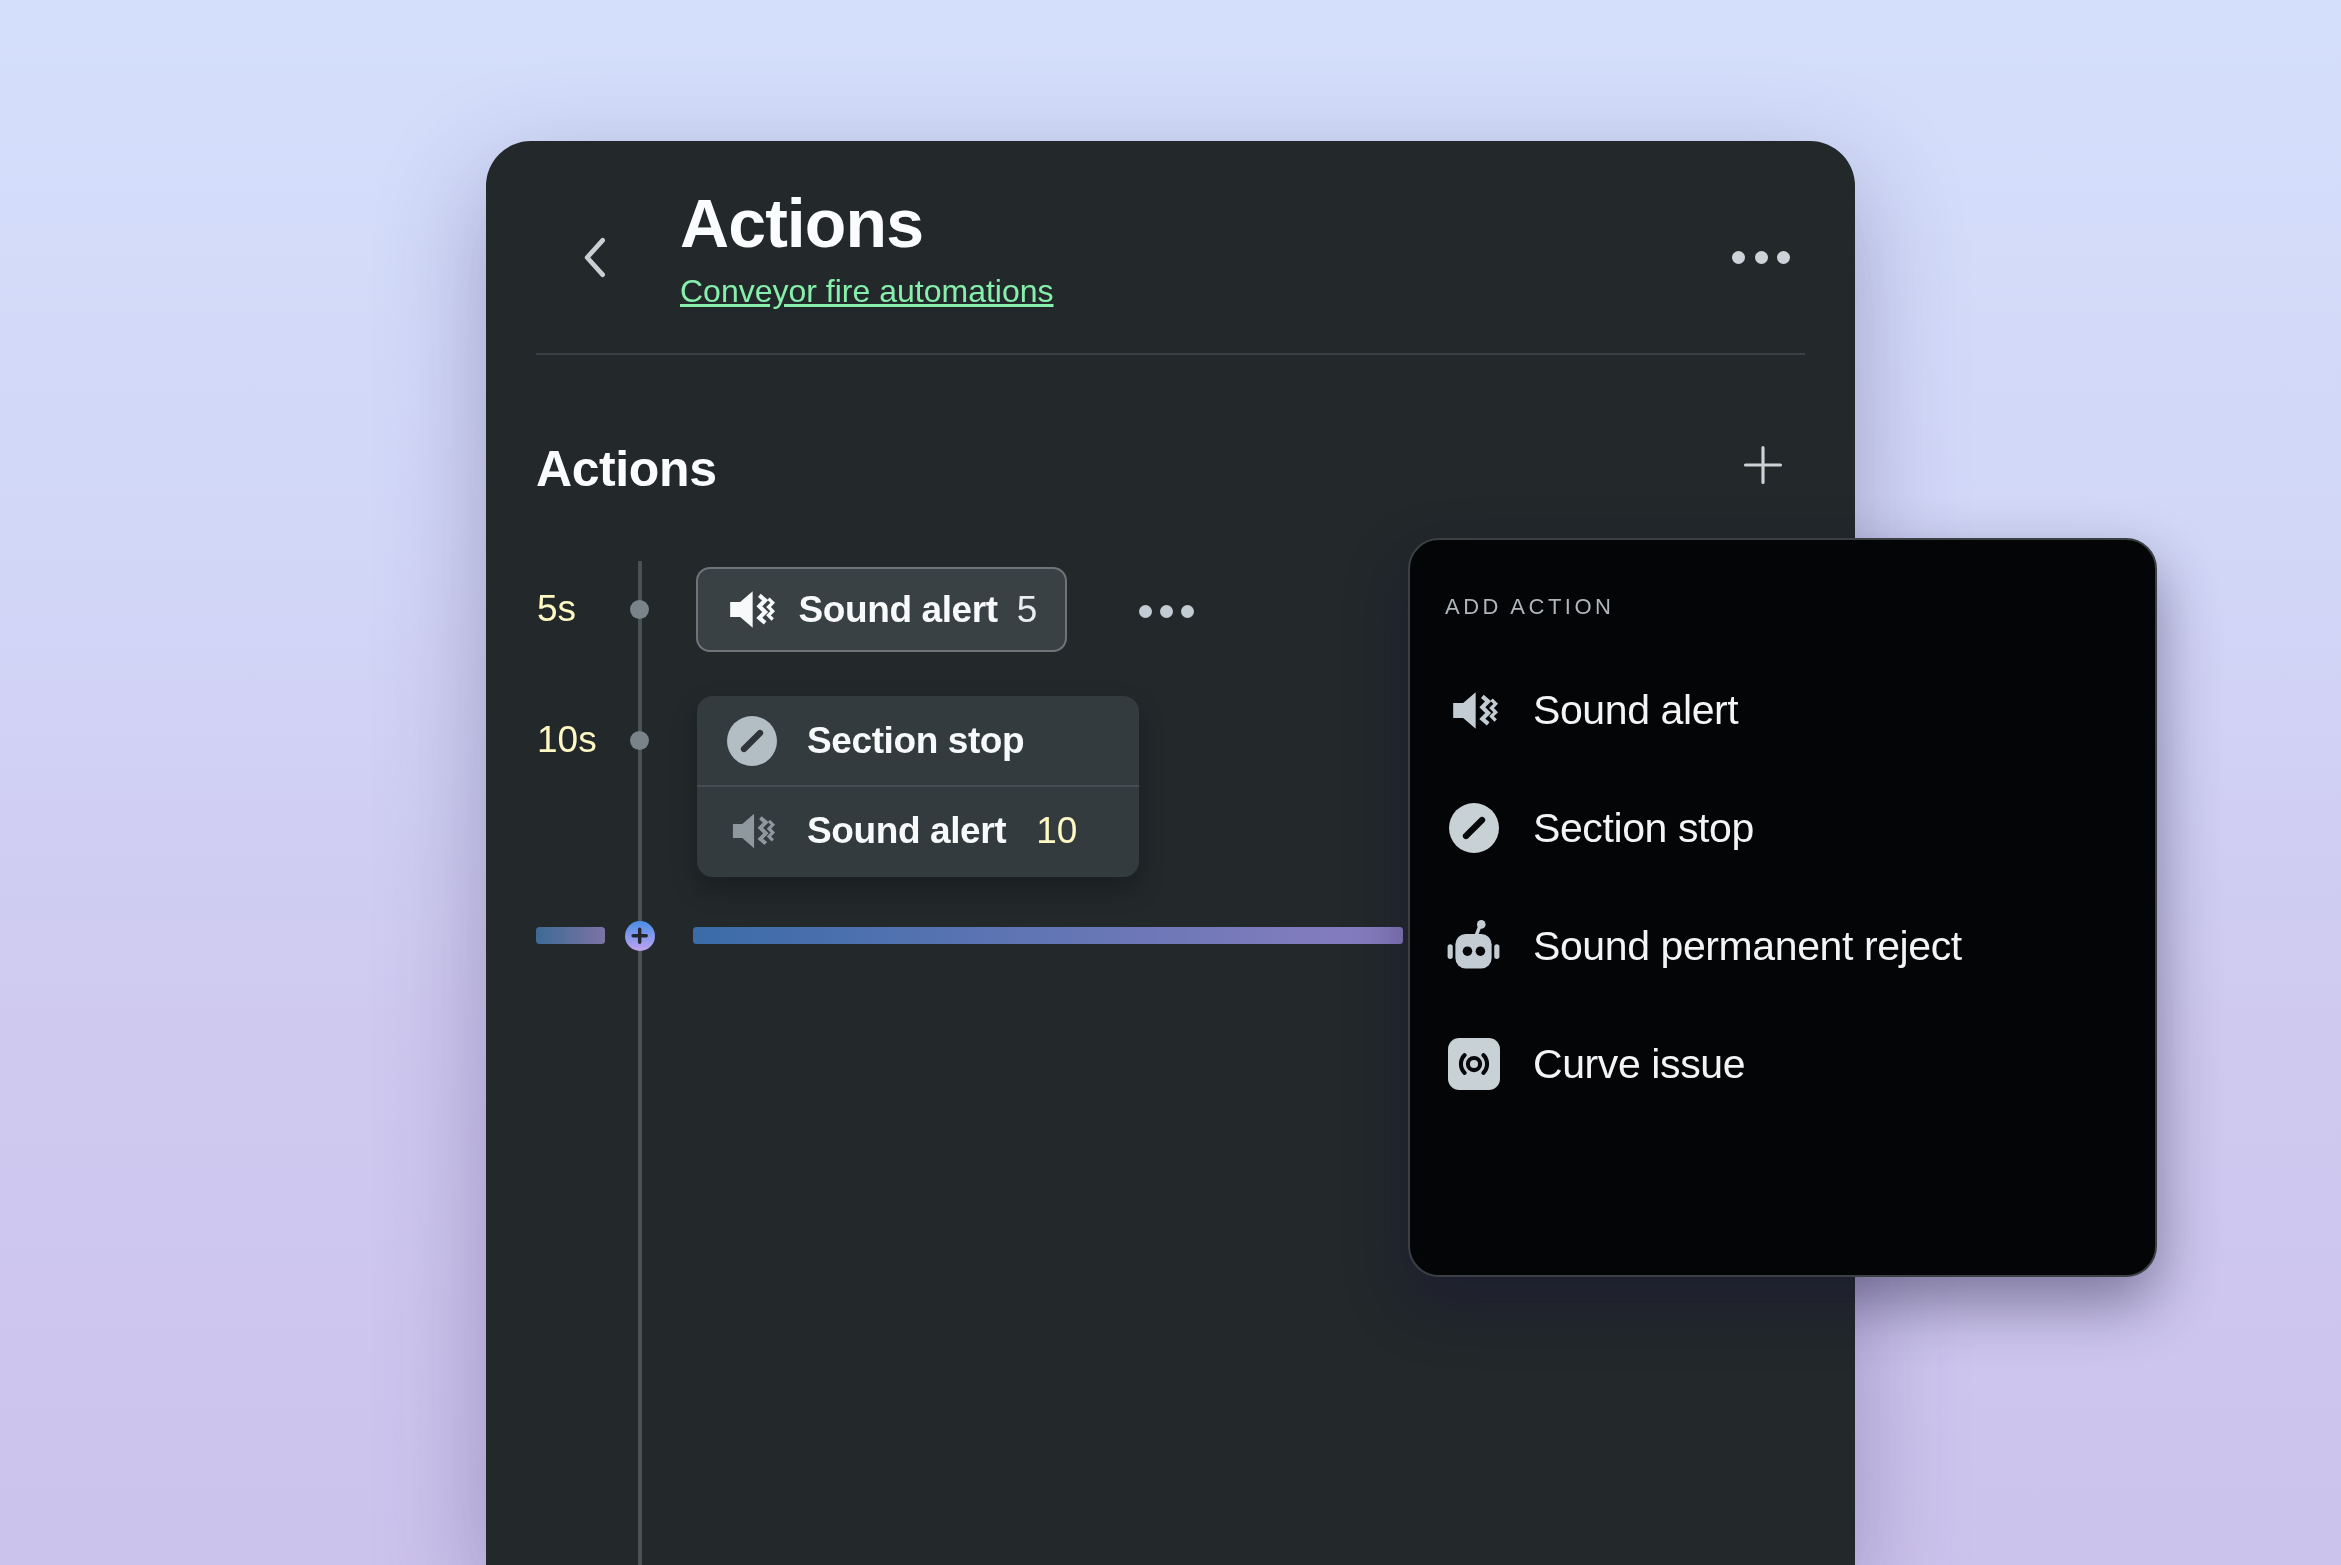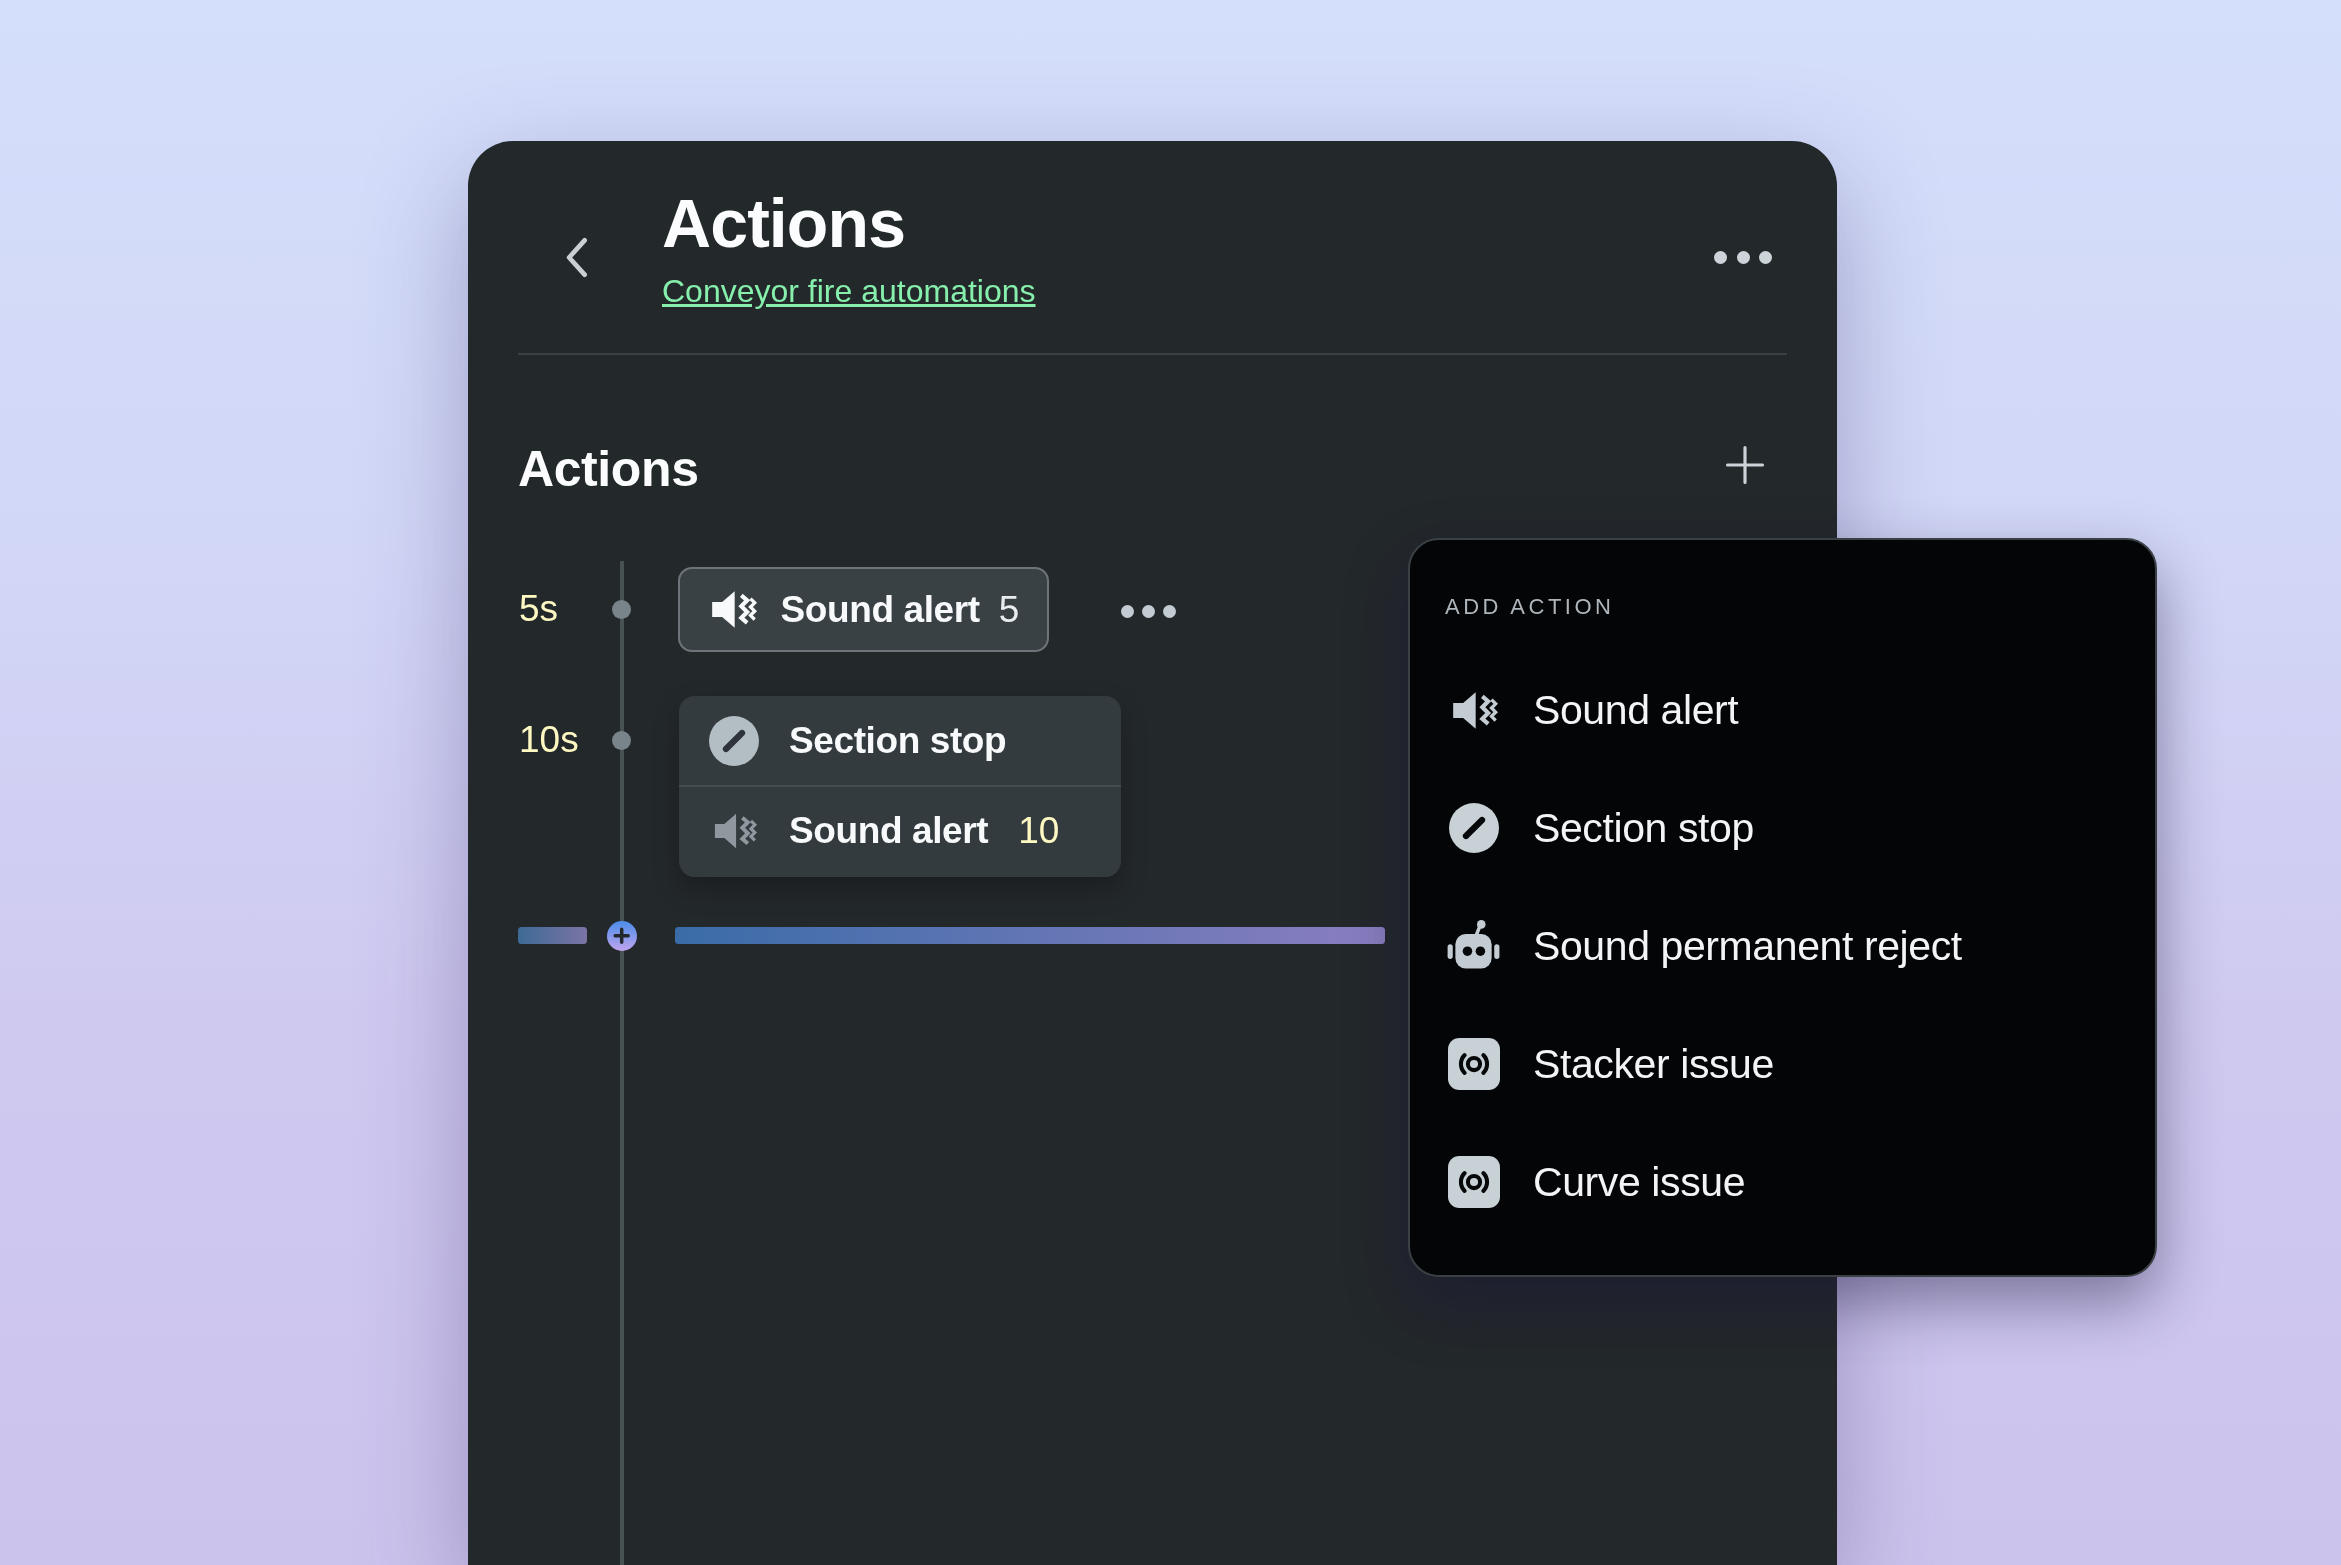--- a/index.html
+++ b/index.html
@@ -5,21 +5,21 @@
   * { margin:0; padding:0; box-sizing:border-box; }
   html,body { width:2342px; height:1566px; overflow:hidden; }
   body {
     font-family:"Liberation Sans","DejaVu Sans",sans-serif;
     background:linear-gradient(180deg,#d4dffb 0%,#d2d7f7 35%,#cfc9f0 65%,#ccc3ed 100%);
   }
   .stage { position:relative; width:2342px; height:1566px; }
 
   
   .panel {
-    position:absolute; left:468px; top:141px; width:1369px; height:1425px;
+    position:absolute; left:486px; top:141px; width:1369px; height:1425px;
     background:#23282b; border-radius:45px 45px 0 0; color:#f4f6f7;
     box-shadow:0 35px 104px rgba(62,52,110,.35);
     padding-left:28px;
   }
   .back-btn {
     position:absolute; left:80px; top:88px; width:56px; height:56px;
     background:none; border:none; display:flex; align-items:center; justify-content:center; cursor:pointer;
   }
   .titles { position:absolute; left:194px; top:47px; }
   .page-title { font-size:68px; font-weight:700; letter-spacing:-0.9px; color:#fbfcfd; line-height:1.05; }
@@ -223,41 +223,30 @@
             <rect x="12" y="17" width="42" height="40" rx="12" fill="#c3ccd2"></rect>
             <rect x="3" y="29" width="6" height="17" rx="3" fill="#c3ccd2"></rect>
             <rect x="57" y="29" width="6" height="17" rx="3" fill="#c3ccd2"></rect>
             <circle cx="26" cy="37" r="5.5" fill="var(--ink)"></circle>
             <circle cx="41" cy="37" r="5.5" fill="var(--ink)"></circle>
           </svg>
         </span>
         <span class="lbl">Sound permanent reject</span>
       </div>
 
+
       <div class="menu-item">
         <span class="icon-box">
           <svg class="ic" width="52" height="52" viewBox="0 0 64 64">
             <rect width="64" height="64" rx="14" fill="#c8d1d6"></rect>
             <circle cx="32" cy="32" r="7.5" fill="none" stroke="var(--ink)" stroke-width="5"></circle>
             <path d="M20.5 21 a15.5 15.5 0 0 0 0 22" fill="none" stroke="var(--ink)" stroke-width="5" stroke-linecap="round"></path>
             <path d="M43.5 21 a15.5 15.5 0 0 1 0 22" fill="none" stroke="var(--ink)" stroke-width="5" stroke-linecap="round"></path>
           </svg>
         </span>
-        <span class="lbl">Stacker issue</span>
-      </div>
-
-      <div class="menu-item">
-        <span class="icon-box">
-          <svg class="ic" width="52" height="52" viewBox="0 0 64 64">
-            <rect width="64" height="64" rx="14" fill="#c8d1d6"></rect>
-            <circle cx="32" cy="32" r="7.5" fill="none" stroke="var(--ink)" stroke-width="5"></circle>
-            <path d="M20.5 21 a15.5 15.5 0 0 0 0 22" fill="none" stroke="var(--ink)" stroke-width="5" stroke-linecap="round"></path>
-            <path d="M43.5 21 a15.5 15.5 0 0 1 0 22" fill="none" stroke="var(--ink)" stroke-width="5" stroke-linecap="round"></path>
-          </svg>
-        </span>
         <span class="lbl">Curve issue</span>
       </div>
 
     </div>
   </aside>
 
 </div>
 
 
 </body></html>

